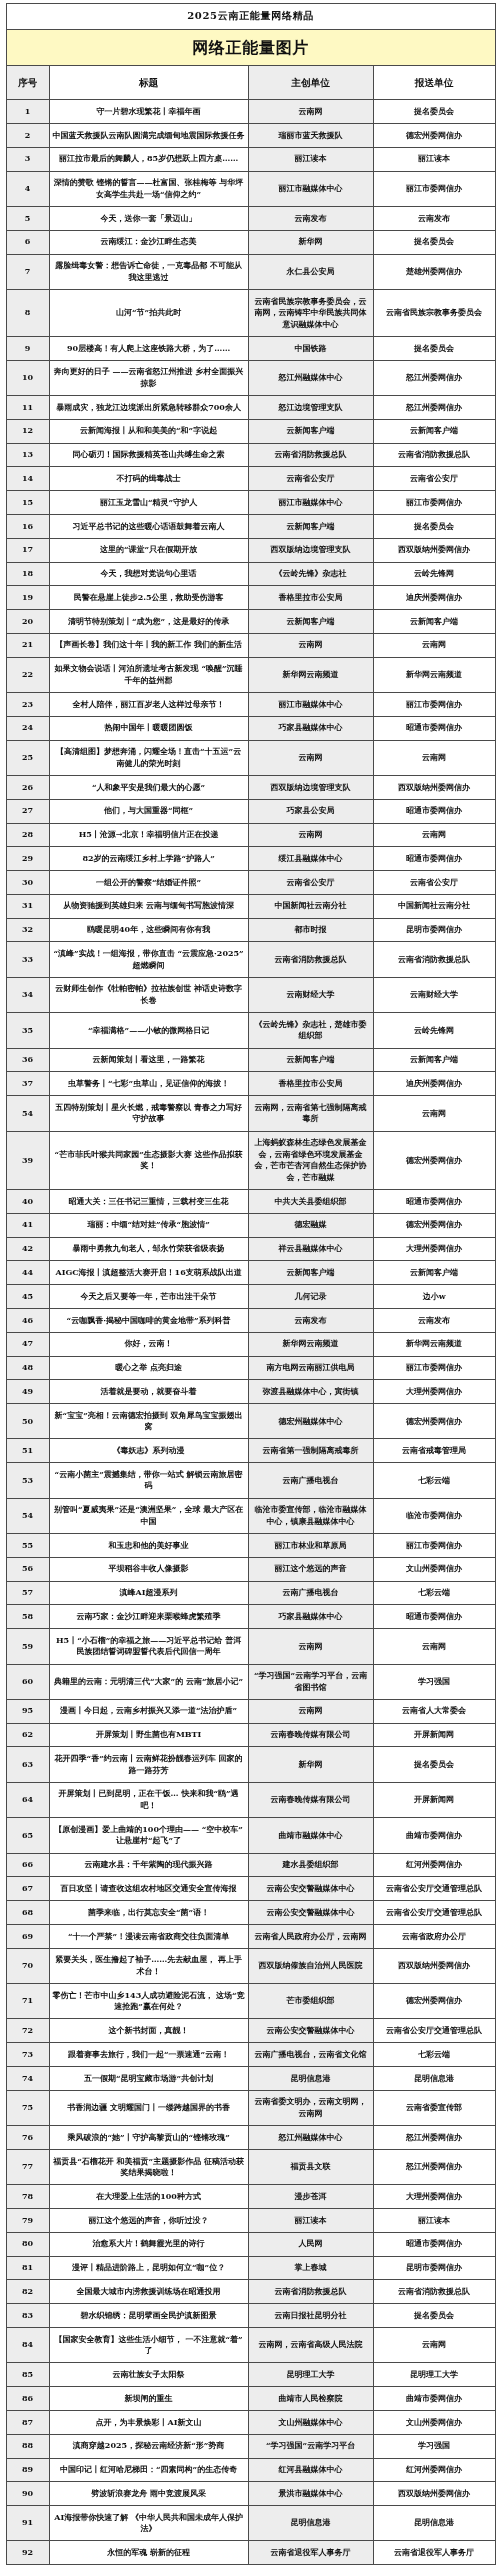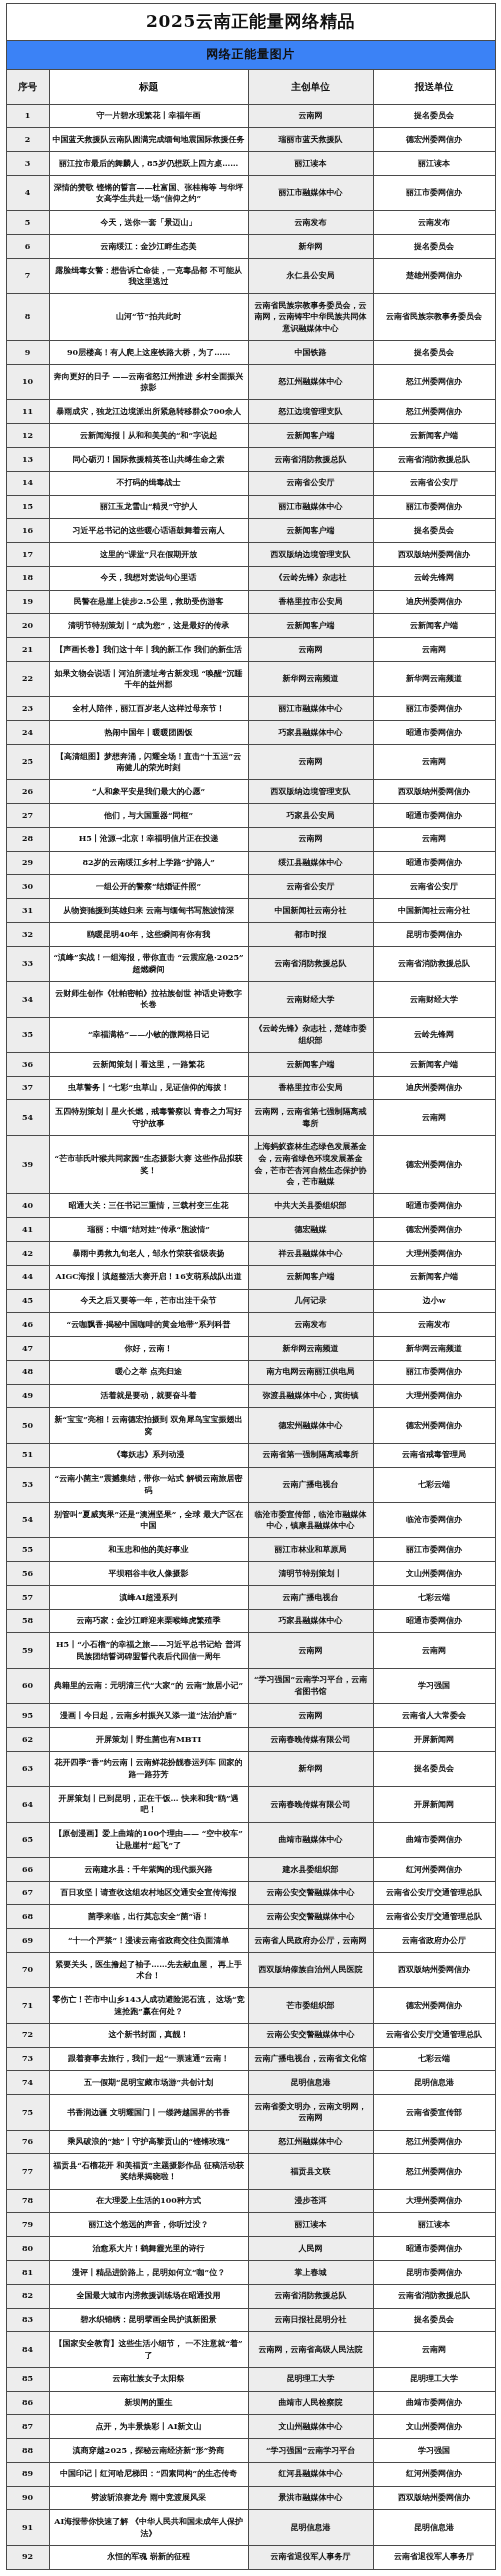--- a/index.html
+++ b/index.html
@@ -23,29 +23,29 @@
   table.awards td, table.awards th {
     border: 0.7px solid #4a4a4a;
     text-align: center;
     vertical-align: middle;
     font-weight: bold;
     padding: 5.6px 2.8px;
     line-height: 1.45;
     word-break: break-all;
   }
   td.title-cell {
-    font-size: 17px;
+    font-size: 10px;
     padding: 8.4px 2.8px;
     background: #ffffff;
     letter-spacing: 0.7px;
   }
   td.subtitle-cell {
-    font-size: 12px;
+    font-size: 16px;
     padding: 7px 2.8px;
-    background: #3b82f6;
+    background: #fef9c3;
     letter-spacing: 0.7px;
   }
   tr.header-row th {
     font-size: 9.7px;
     padding: 9.7px 2.8px;
     margin-top: 16px;
   }
   tr.data-row td {
     font-size: 8px;
   }
@@ -453,21 +453,21 @@
   <tr class="data-row">
     <td>55</td>
     <td>和玉忠和他的美好事业</td>
     <td>丽江市林业和草原局</td>
     <td>丽江市委网信办</td>
   </tr>
 
   <tr class="data-row">
     <td>56</td>
     <td>平坝稻谷丰收人像摄影</td>
-    <td>清明节特别策划丨</td>
+    <td>丽江这个悠远的声音</td>
     <td>文山州委网信办</td>
   </tr>
 
   <tr class="data-row">
     <td>57</td>
     <td>滇峰AI超漫系列</td>
     <td>云南广播电视台</td>
     <td>七彩云端</td>
   </tr>
 

